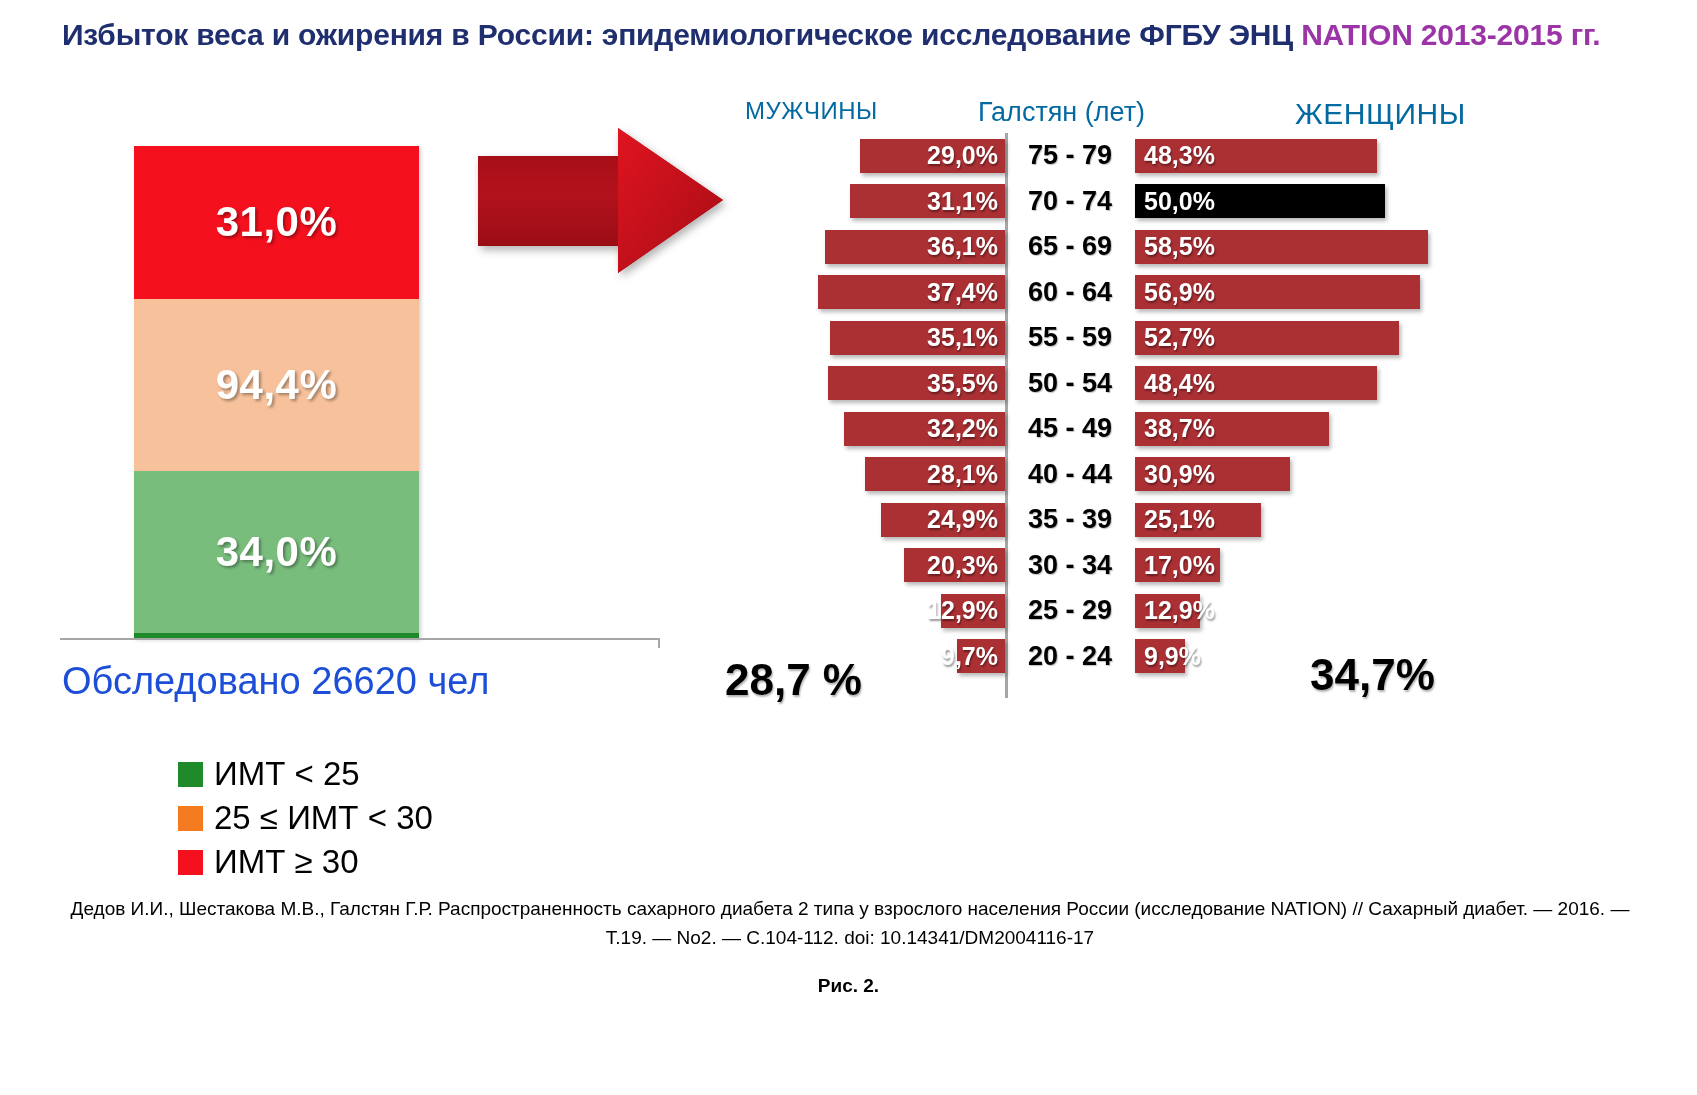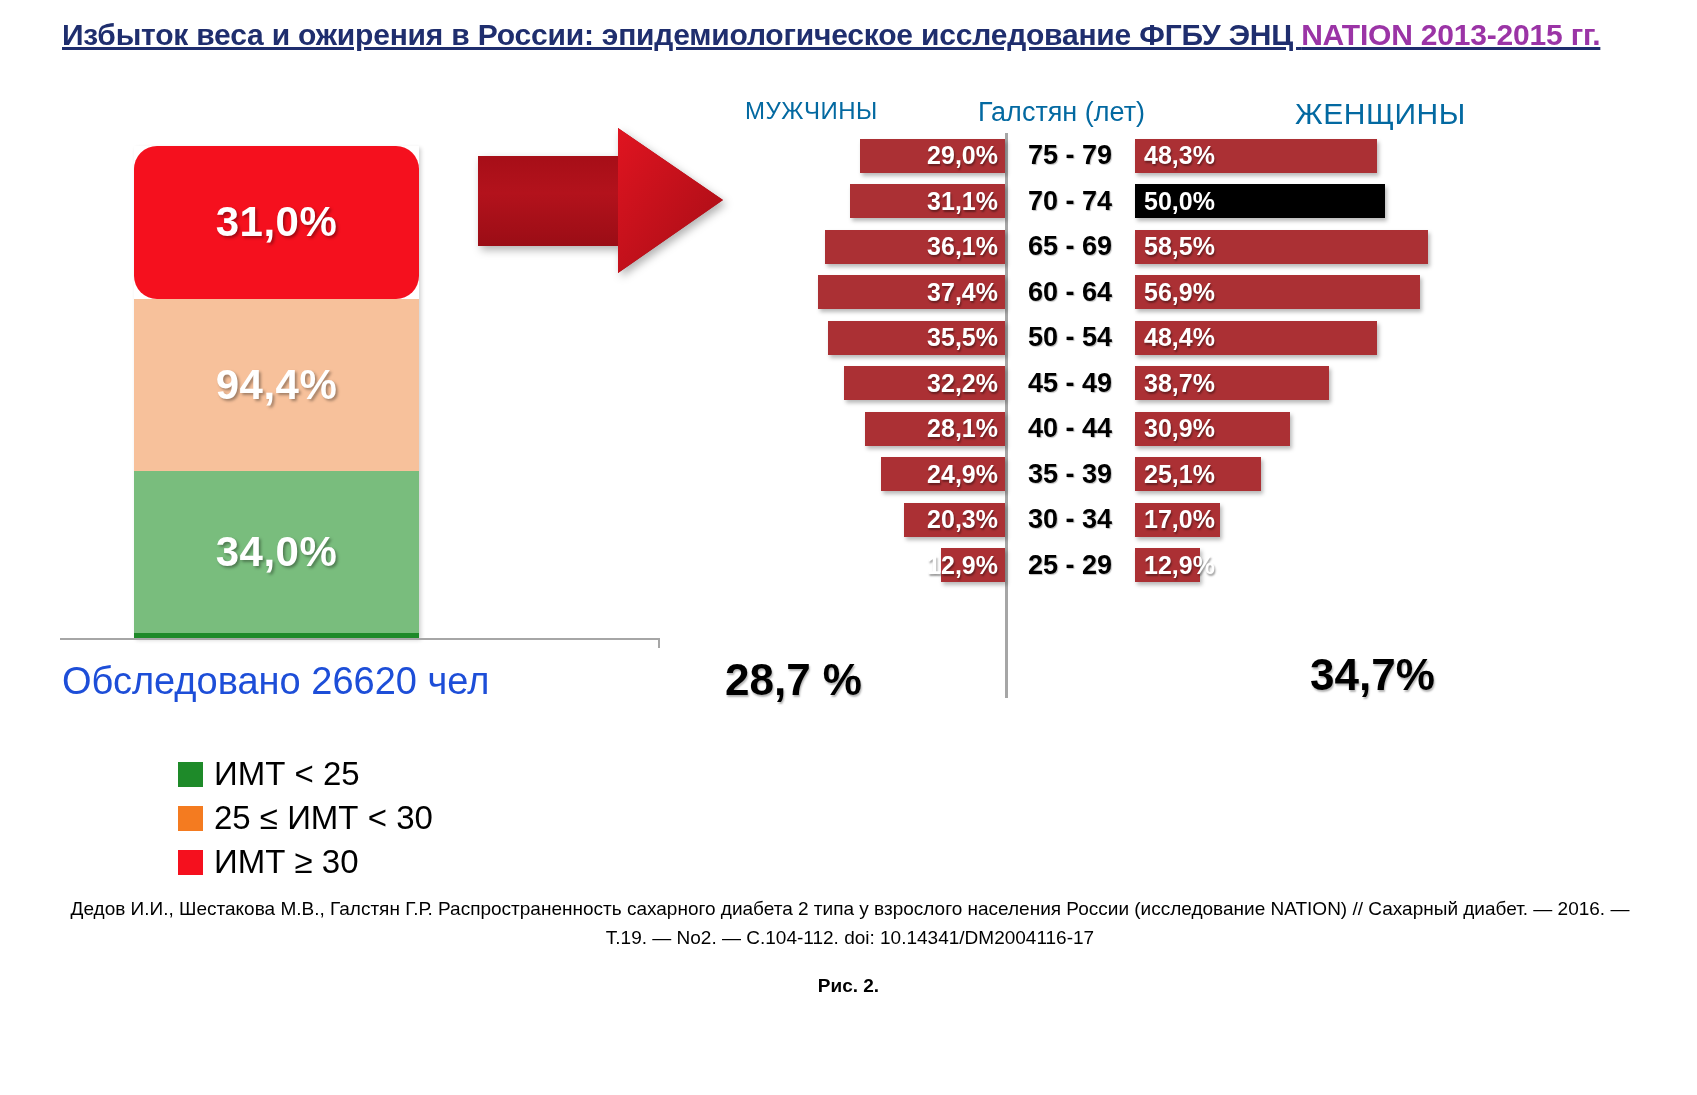--- a/index.html
+++ b/index.html
@@ -23,21 +23,20 @@
   #title {
     position: absolute;
     left: 62px;
     top: 18px;
     width: 1570px;
     font-size: 30px;
     font-weight: bold;
     color: #1f2e6e;
     letter-spacing: -0.2px;
     white-space: nowrap;
-    text-decoration: underline;
   }
   #title .accent { color: #9b34a6; }
 
   
   #stack-chart {
     position: absolute;
     left: 60px;
     top: 140px;
     width: 660px;
     height: 510px;
@@ -58,21 +57,21 @@
     justify-content: center;
     box-sizing: border-box;
   }
   .stack-seg span {
     color: #ffffff;
     font-size: 42px;
     font-weight: bold;
     text-shadow: 2px 2px 3px rgba(0,0,0,0.35);
     letter-spacing: 0.5px;
   }
-  #seg-obese  { height: 31.0%; background: #f5101e; border-radius: 23px; }
+  #seg-obese  { height: 31.0%; background: #f5101e; }
   #seg-over   { height: 35.0%; background: #f7c19b; }
   #seg-normal { height: 34.0%; background: #79bd7d; border-bottom: 5px solid #1e8a29; }
 
   #stack-axis {
     position: absolute;
     left: 0px;
     top: 498px;
     width: 600px;
     height: 2px;
     background: #a6a6a6;
@@ -350,20 +349,33 @@
           </div>
           <div class="pyr-center">60 - 64</div>
           <div class="pyr-right">
             <div class="bar right" style="width: 284.5px; background: rgb(171, 48, 52);">
               <span>56,9%</span>
             </div>
           </div>
         </div>
         <div class="pyr-row">
           <div class="pyr-left">
+            <div class="bar left" style="width: 175.5px; background: rgb(171, 48, 52);">
+              <span>35,1%</span>
+            </div>
+          </div>
+          <div class="pyr-center">55 - 59</div>
+          <div class="pyr-right">
+            <div class="bar right" style="width: 263.5px; background: rgb(171, 48, 52);">
+              <span>52,7%</span>
+            </div>
+          </div>
+        </div>
+        <div class="pyr-row">
+          <div class="pyr-left">
             <div class="bar left" style="width: 177.5px; background: rgb(171, 48, 52); padding-left: 24px;">
               <span>35,5%</span>
             </div>
           </div>
           <div class="pyr-center">50 - 54</div>
           <div class="pyr-right">
             <div class="bar right" style="width: 242px; background: rgb(171, 48, 52);">
               <span>48,4%</span>
             </div>
           </div>
@@ -423,20 +435,33 @@
         <div class="pyr-row">
           <div class="pyr-left">
             <div class="bar left" style="width: 64.5px; background: rgb(171, 48, 52);">
               <span>12,9%</span>
             </div>
           </div>
           <div class="pyr-center">25 - 29</div>
           <div class="pyr-right">
             <div class="bar right" style="width: 64.5px; background: rgb(171, 48, 52);">
               <span>12,9%</span>
+            </div>
+          </div>
+        </div>
+        <div class="pyr-row">
+          <div class="pyr-left">
+            <div class="bar left" style="width: 48.5px; background: rgb(171, 48, 52);">
+              <span>9,7%</span>
+            </div>
+          </div>
+          <div class="pyr-center">20 - 24</div>
+          <div class="pyr-right">
+            <div class="bar right" style="width: 49.5px; background: rgb(171, 48, 52);">
+              <span>9,9%</span>
             </div>
           </div>
         </div>
       </div>
     <div class="pyr-total" id="total-men">28,7 %</div>
     <div class="pyr-total" id="total-women">34,7%</div>
   </div>
 
   <div id="citation">Дедов И.И., Шестакова М.В., Галстян Г.Р. Распространенность сахарного диабета 2 типа у взрослого населения России (исследование NATION) // Сахарный диабет. — 2016. — Т.19. — No2. — С.104-112. doi: 10.14341/DM2004116-17</div>
   <div id="figure-caption">Рис. 2.</div>

